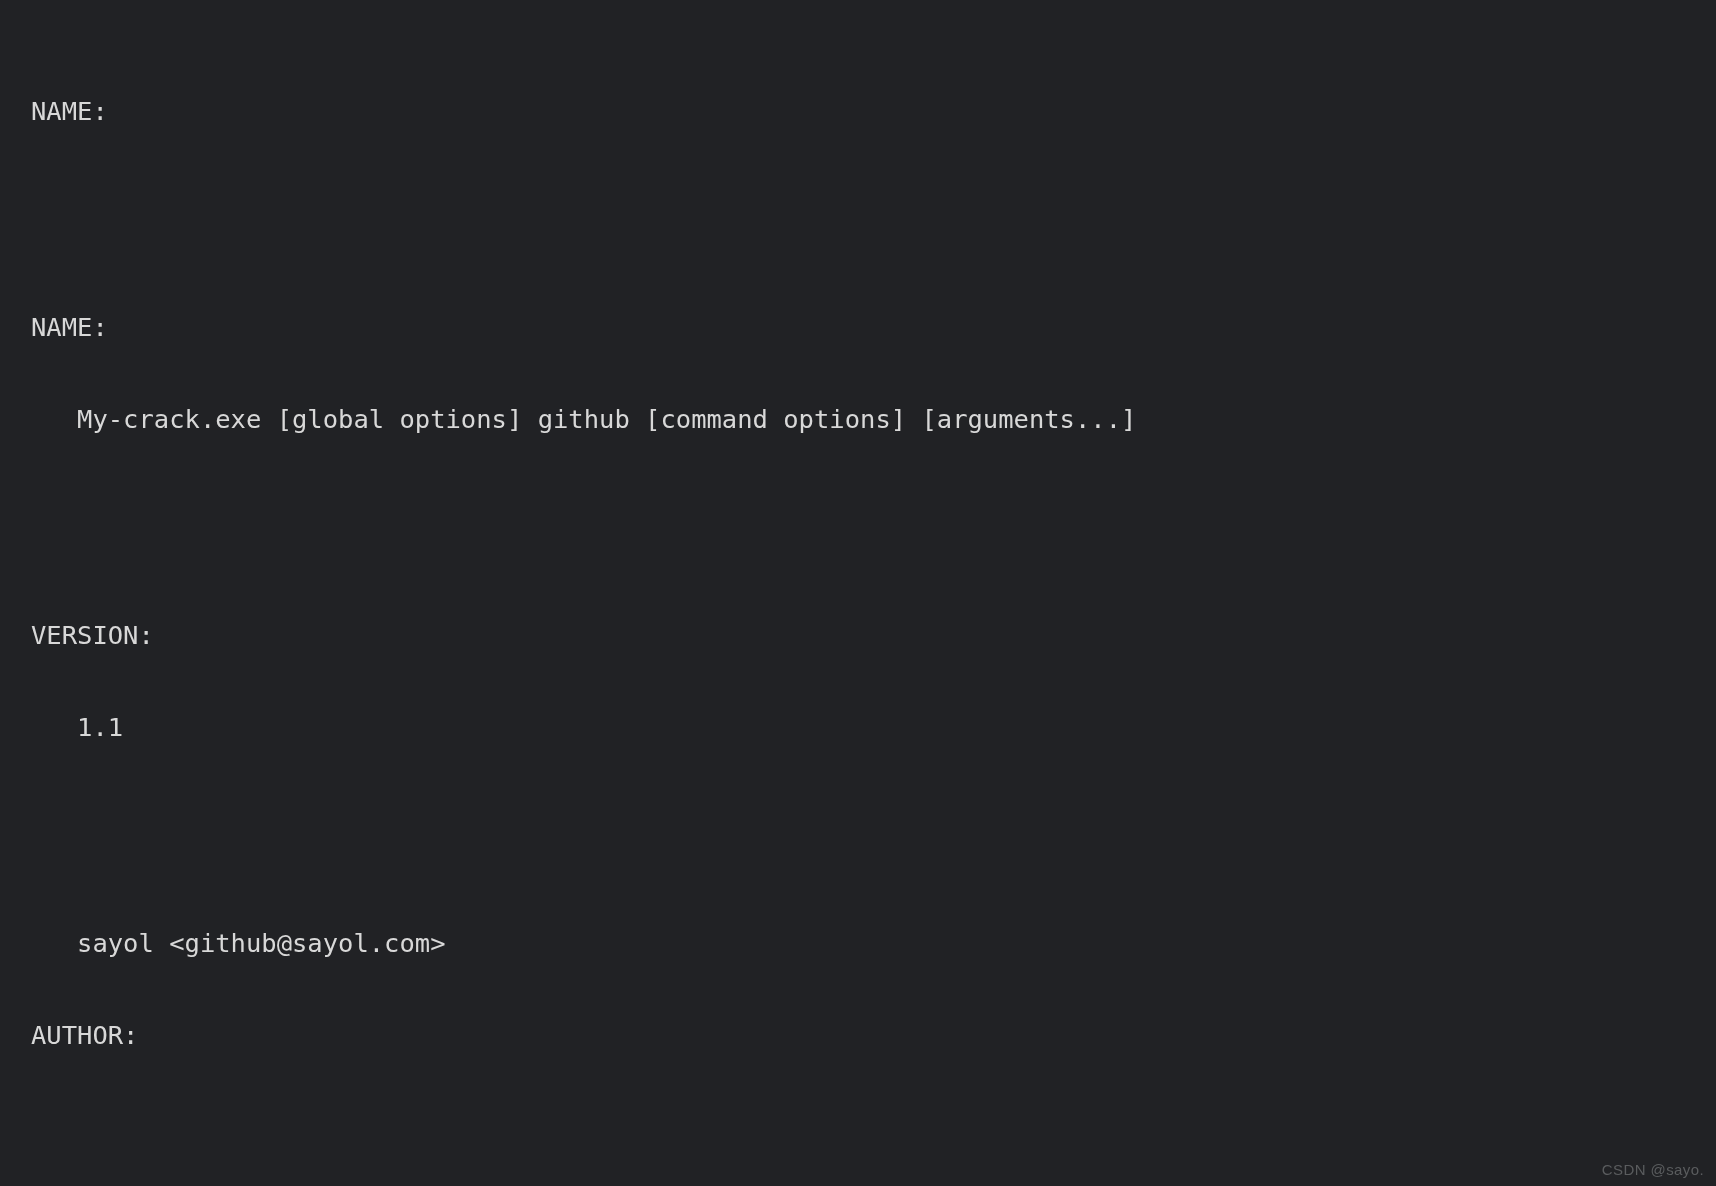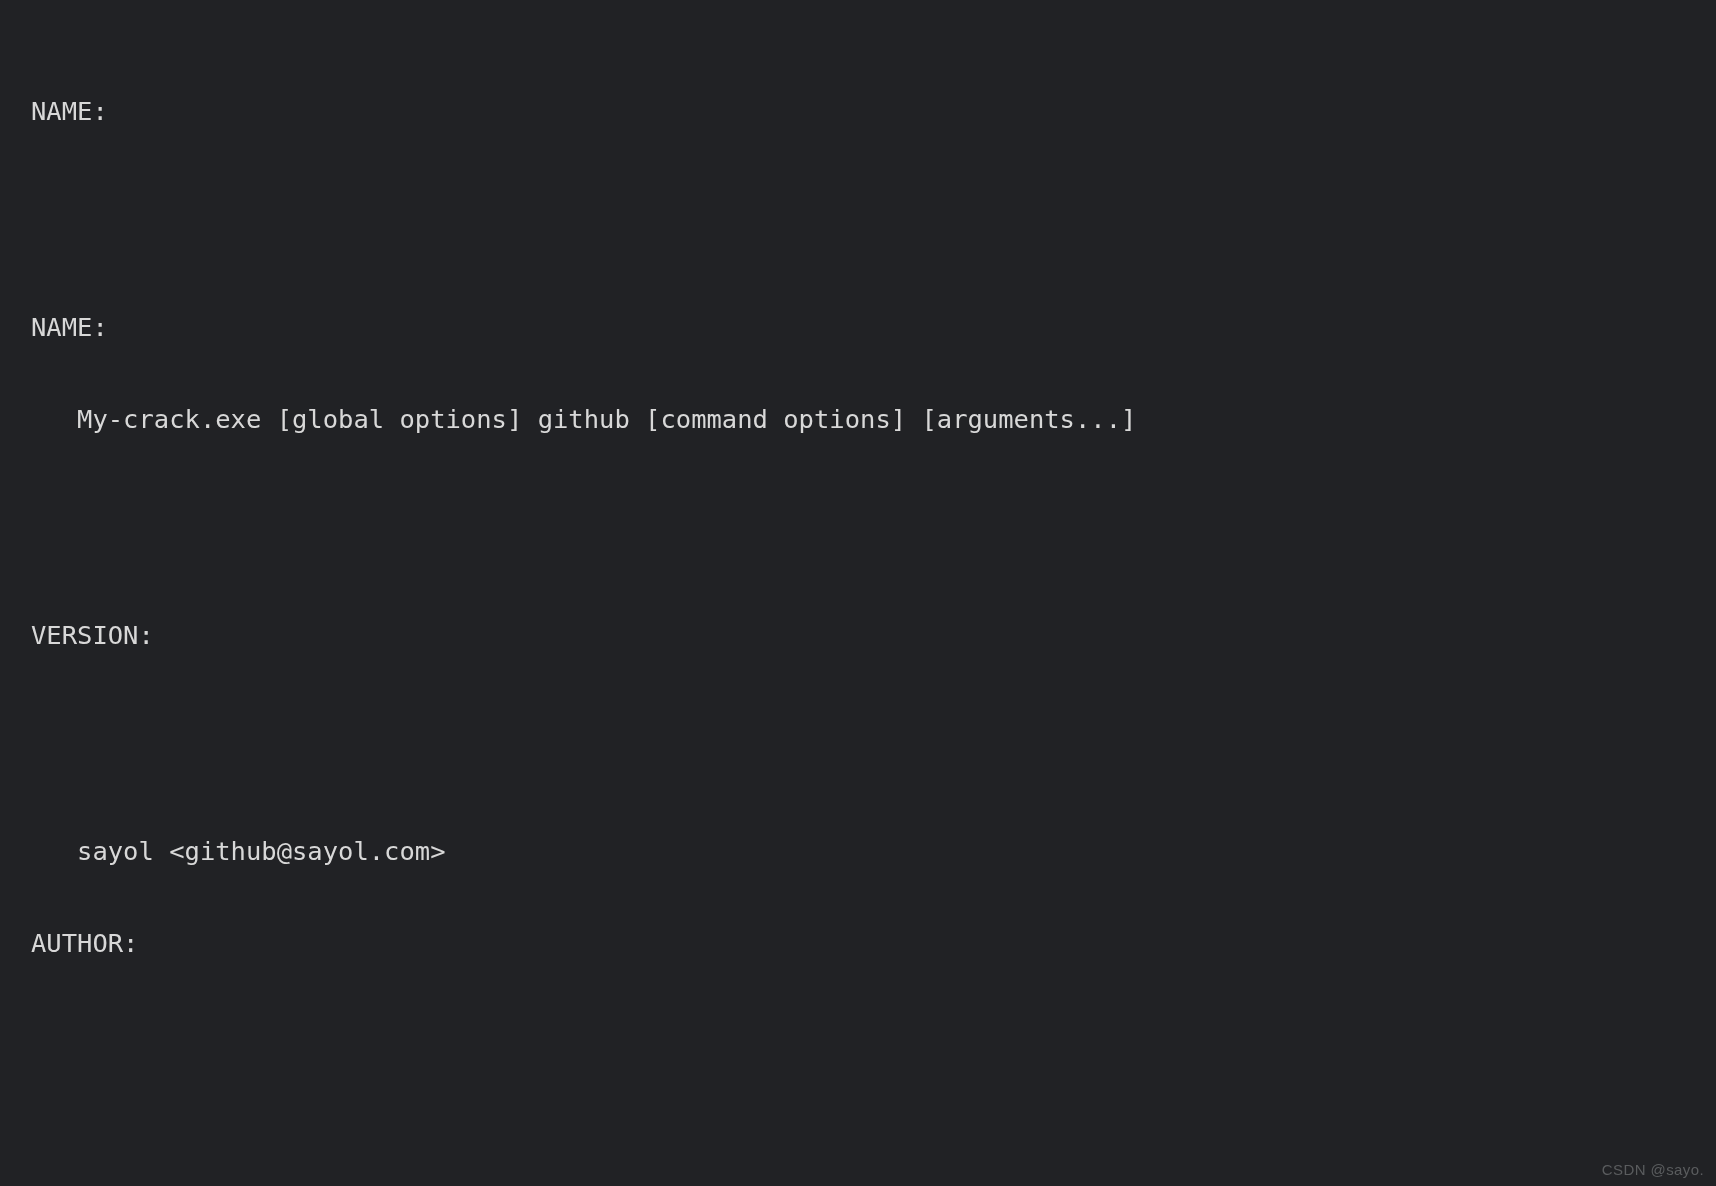--- a/index.html
+++ b/index.html
@@ -59,20 +59,21 @@
 <div id="terminal">
 
   <div class="line c-default">NAME:</div>
   <div class="line blank"> </div>
 
   <div class="line c-default">NAME:</div>
   <div class="line c-default">   My-crack.exe [global options] github [command options] [arguments...]</div>
   <div class="line blank"> </div>
 
   <div class="line c-default">VERSION:</div>
+  <div class="line c-default">   1.1</div>
   <div class="line blank"> </div>
 
   <div class="line c-default">   sayol &lt;github@sayol.com&gt;</div>
   <div class="line c-default">AUTHOR:</div>
   
 
   
   
   
   

